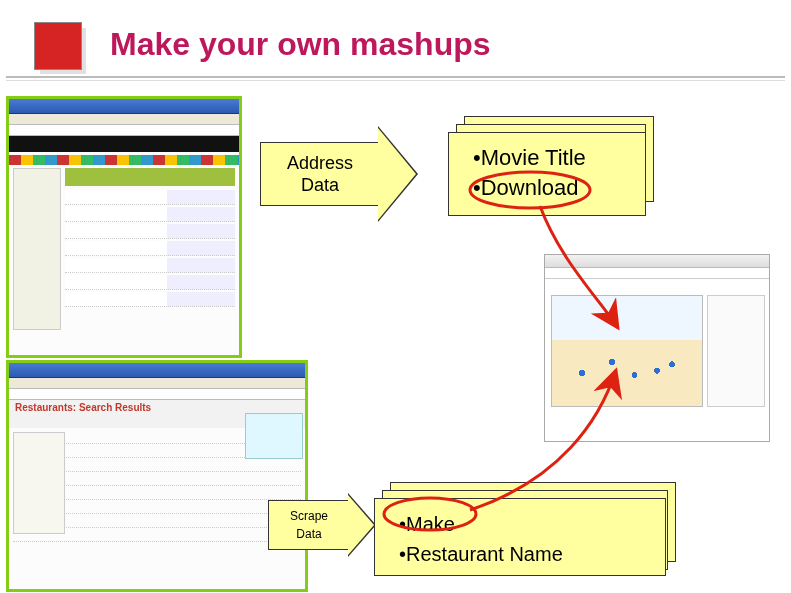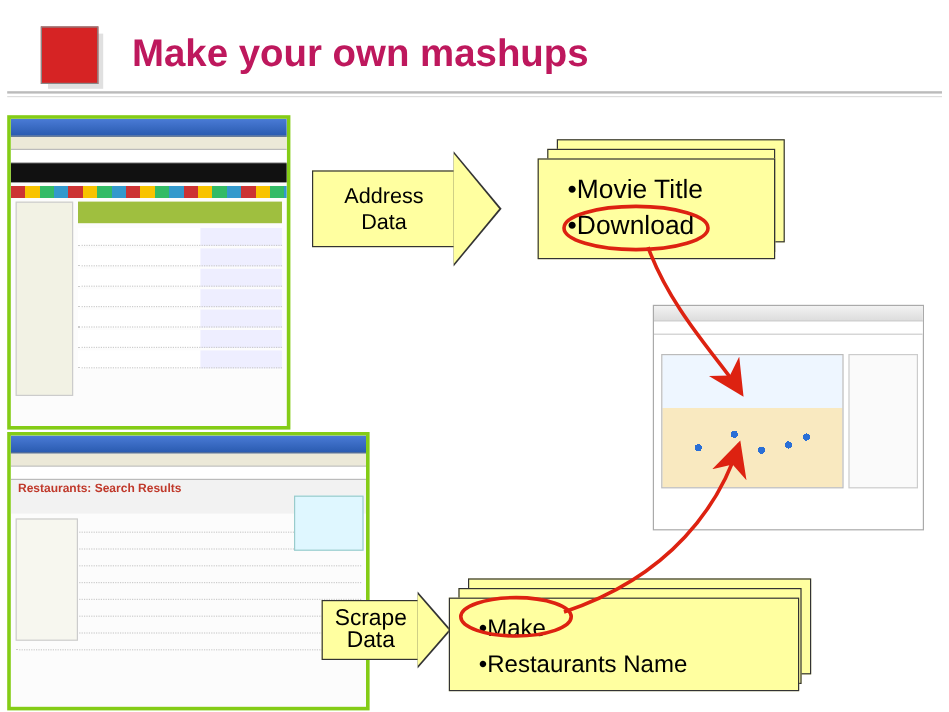--- a/index.html
+++ b/index.html
@@ -41,21 +41,21 @@
   .shot3 .mp::after{content:"";position:absolute;inset:0;background:
      radial-gradient(circle at 20% 70%,#2a6fd6 0 3px,transparent 3px),
      radial-gradient(circle at 40% 60%,#2a6fd6 0 3px,transparent 3px),
      radial-gradient(circle at 55% 72%,#2a6fd6 0 3px,transparent 3px),
      radial-gradient(circle at 70% 68%,#2a6fd6 0 3px,transparent 3px),
      radial-gradient(circle at 80% 62%,#2a6fd6 0 3px,transparent 3px)}
   .shot3 .sp{position:absolute;right:4px;top:40px;width:56px;height:110px;background:#fafafa;border:1px solid #ccc}
 
   
   .arrow-box{position:absolute;background:#ffffa0;border:1px solid #333;display:flex;align-items:center;justify-content:center;text-align:center;font-size:18px;line-height:22px}
-  .arrow-box.small{font-size:19px;line-height:18px}
+  .arrow-box.small{font-size:12px;line-height:18px}
   .arrow1-body{left:260px;top:142px;width:118px;height:62px}
   .arrow2-body{left:268px;top:500px;width:80px;height:48px}
 
   .triangle{position:absolute;width:0;height:0}
   .tri1-out{left:378px;top:126px;border-top:48px solid transparent;border-bottom:48px solid transparent;border-left:40px solid #333}
   .tri1-in{left:378px;top:128px;border-top:46px solid transparent;border-bottom:46px solid transparent;border-left:38px solid #ffffa0}
   .tri2-out{left:348px;top:493px;border-top:32px solid transparent;border-bottom:32px solid transparent;border-left:28px solid #333}
   .tri2-in{left:348px;top:495px;border-top:30px solid transparent;border-bottom:30px solid transparent;border-left:26px solid #ffffa0}
 
   
@@ -172,21 +172,21 @@
 
   <div class="note-stack stack2">
     <div class="note n3"></div>
     <div class="note n2"></div>
     <div class="note n1">
       <div class="pad small">
         <div>
           <span>•</span><span>Make</span>
         </div>
         <div>
-          <span>•</span><span>Restaurants Name</span>
+          <span>•</span><span>Restaurant Name</span>
         </div>
       </div>
     </div>
   </div>
 
   <svg class="overlay">
     <defs>
       <marker id="redhead" markerWidth="12" markerHeight="12" refX="9" refY="5" orient="auto">
         <path d="M0,0 L10,5 L0,10 L3,5 Z" fill="#d21"></path>
       </marker>

